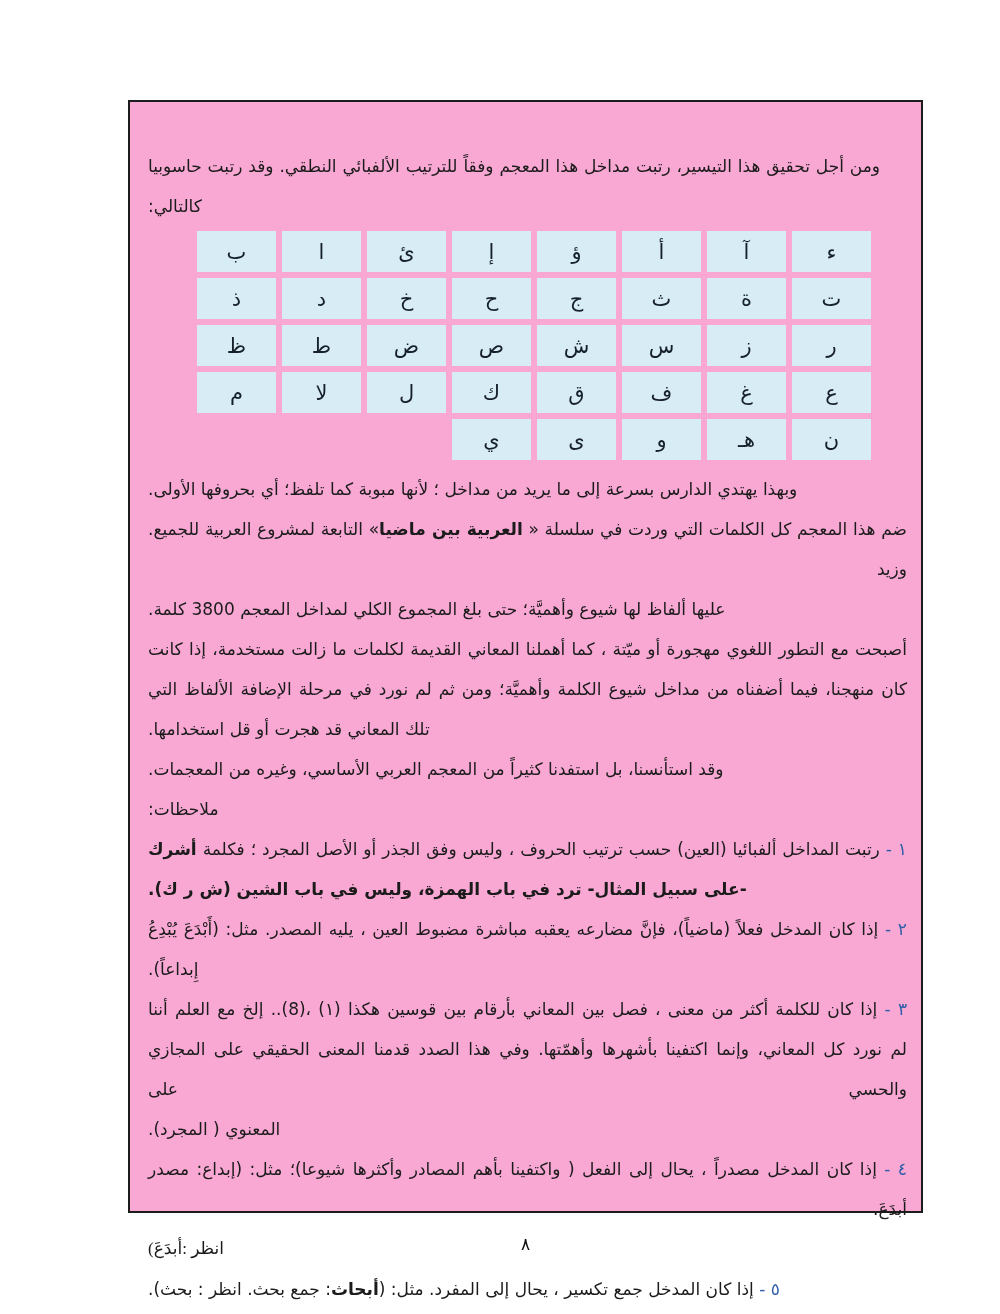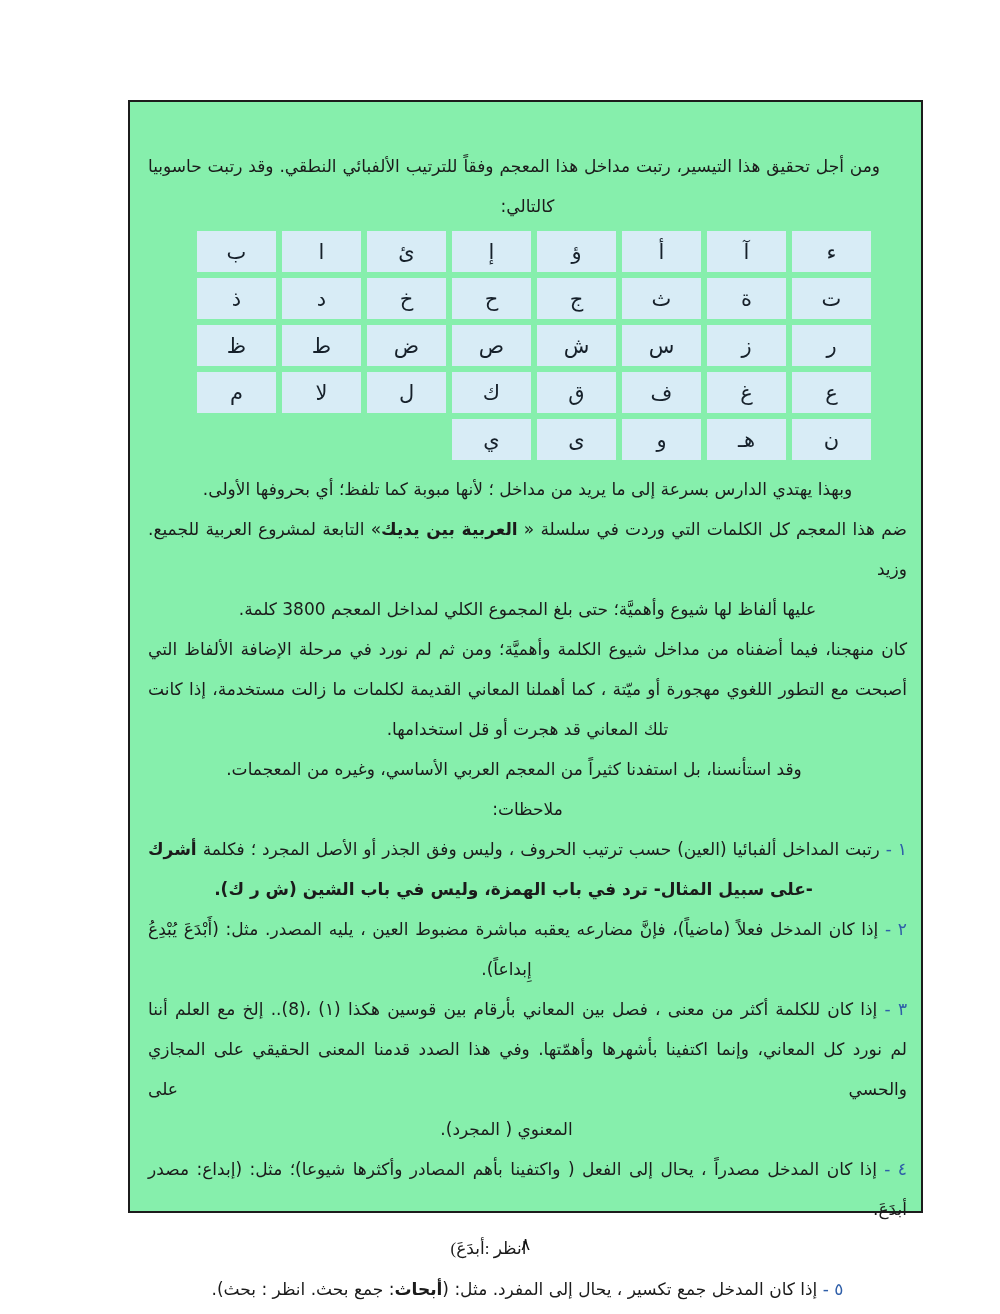--- a/index.html
+++ b/index.html
@@ -15,25 +15,25 @@
   .page {
     position: absolute;
     left: 128px;
     top: 100px;
     width: 795px;
     height: 1113px;
     box-sizing: border-box;
     border: 2px solid #1c1c1c;
     padding: 44px 14px 18px 18px;
     direction: rtl;
-    background: #86efac;
+    background: #f9a8d4;
   }
   .line {
     direction: rtl;
-    text-align: center;
+    text-align: left;
     font-size: 17px;
     line-height: 40px;
     white-space: normal;
   }
   .justify { text-align: justify; text-align-last: justify; }
   .ind1 { text-indent: 27px; }
   .h28 { padding-right: 28px; font-weight: bold; }
   .h42 { padding-right: 42px; }
   .h78 { padding-right: 78px; font-family: Liberation Serif, serif; }
   .b { font-weight: bold; }
@@ -112,24 +112,24 @@
       <div class="cell">م</div>
 
       <div class="cell">ن</div>
       <div class="cell">هـ</div>
       <div class="cell">و</div>
       <div class="cell">ى</div>
       <div class="cell">ي</div>
     </div>
 
     <div class="line"><span>وبهذا يهتدي الدارس بسرعة إلى ما يريد من مداخل ؛ لأنها مبوبة كما تلفظ؛ أي بحروفها الأولى.</span></div>
-    <div class="line justify"><span>ضم هذا المعجم كل الكلمات التي وردت في سلسلة « </span><span class="b">العربية بين يديك</span><span>» التابعة لمشروع العربية للجميع. وزيد</span></div>
+    <div class="line justify"><span>ضم هذا المعجم كل الكلمات التي وردت في سلسلة « </span><span class="b">العربية بين ماضيا</span><span>» التابعة لمشروع العربية للجميع. وزيد</span></div>
     <div class="line"><span>عليها ألفاظ لها شيوع وأهميَّة؛ حتى بلغ المجموع الكلي لمداخل المعجم 3800 كلمة.</span></div>
+    <div class="line justify"><span>أصبحت مع التطور اللغوي مهجورة أو ميّتة ، كما أهملنا المعاني القديمة لكلمات ما زالت مستخدمة، إذا كانت</span></div>
     <div class="line justify"><span>كان منهجنا، فيما أضفناه من مداخل شيوع الكلمة وأهميَّة؛ ومن ثم لم نورد في مرحلة الإضافة الألفاظ التي</span></div>
-    <div class="line justify"><span>أصبحت مع التطور اللغوي مهجورة أو ميّتة ، كما أهملنا المعاني القديمة لكلمات ما زالت مستخدمة، إذا كانت</span></div>
     <div class="line"><span>تلك المعاني قد هجرت أو قل استخدامها.</span></div>
     <div class="line ind1"><span>وقد استأنسنا، بل استفدنا كثيراً من المعجم العربي الأساسي، وغيره من المعجمات.</span></div>
     <div class="line"><span>ملاحظات:</span></div>
 
     <div class="line justify"><span class="num">١ - </span><span>رتبت المداخل ألفبائيا (العين) حسب ترتيب الحروف ، وليس وفق الجذر أو الأصل المجرد ؛ فكلمة </span><span class="b">أشرك</span></div>
     <div class="line h28"><span>-على سبيل المثال- ترد في باب الهمزة، وليس في باب الشين (ش ر ك).</span></div>
     <div class="line justify"><span class="num">٢ - </span><span>إذا كان المدخل فعلاً (ماضياً)، فإنَّ مضارعه يعقبه مباشرة مضبوط العين ، يليه المصدر. مثل: (أَبْدَعَ يُبْدِعُ</span></div>
     <div class="line h42"><span>إِبداعاً).</span></div>
     <div class="line justify"><span class="num">٣ - </span><span>إذا كان للكلمة أكثر من معنى ، فصل بين المعاني بأرقام بين قوسين هكذا (١) ،(8).. إلخ مع العلم أننا</span></div>
     <div class="line justify"><span>لم نورد كل المعاني، وإنما اكتفينا بأشهرها وأهمّتها. وفي هذا الصدد قدمنا المعنى الحقيقي على المجازي والحسي على</span></div>

